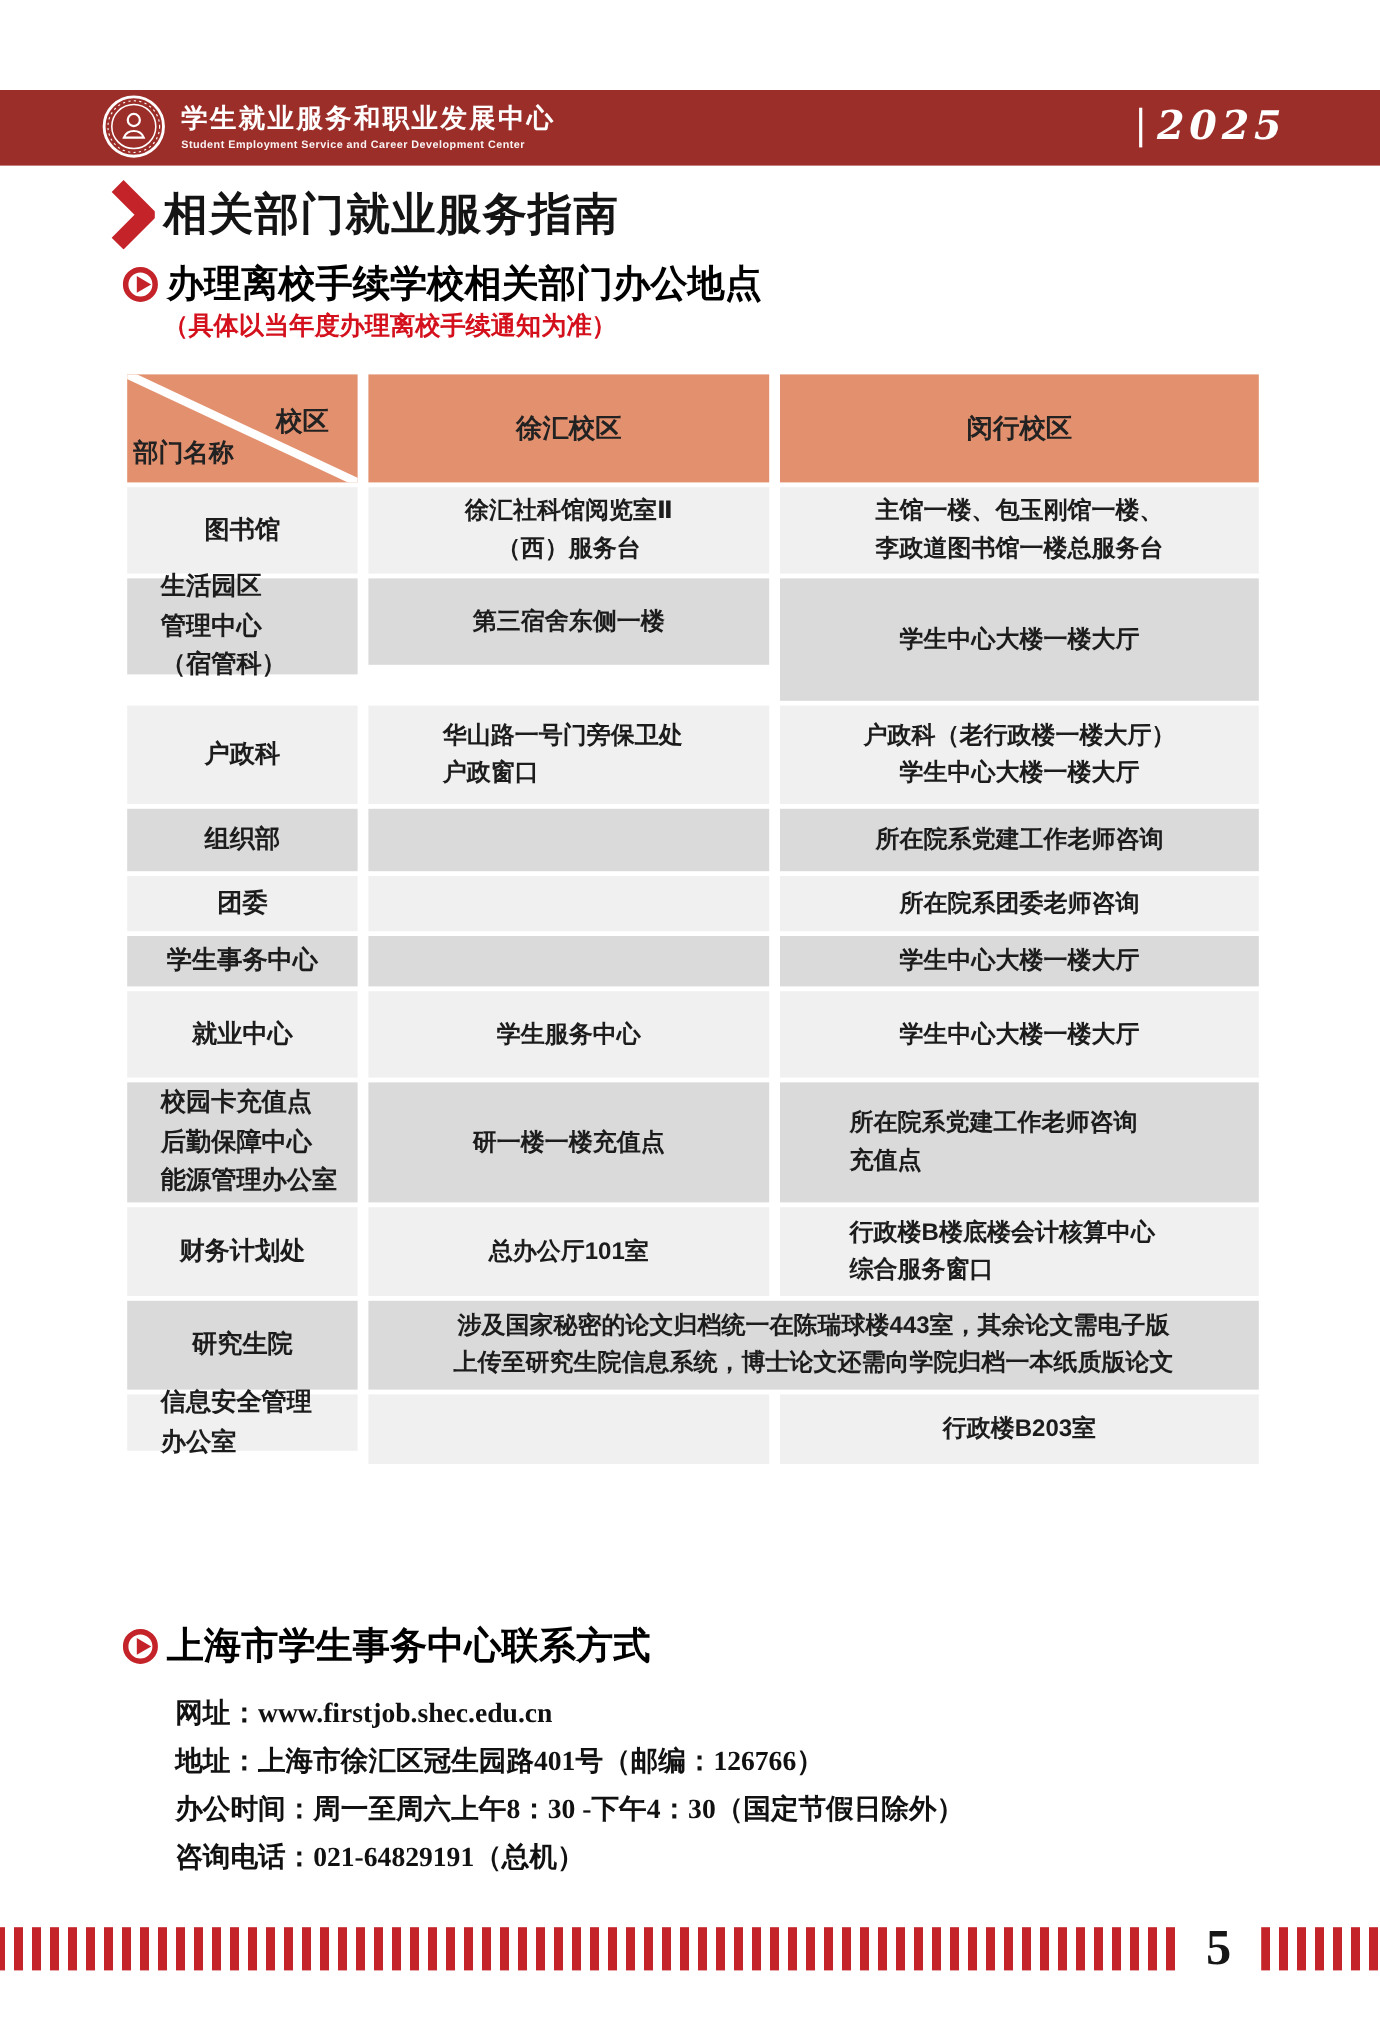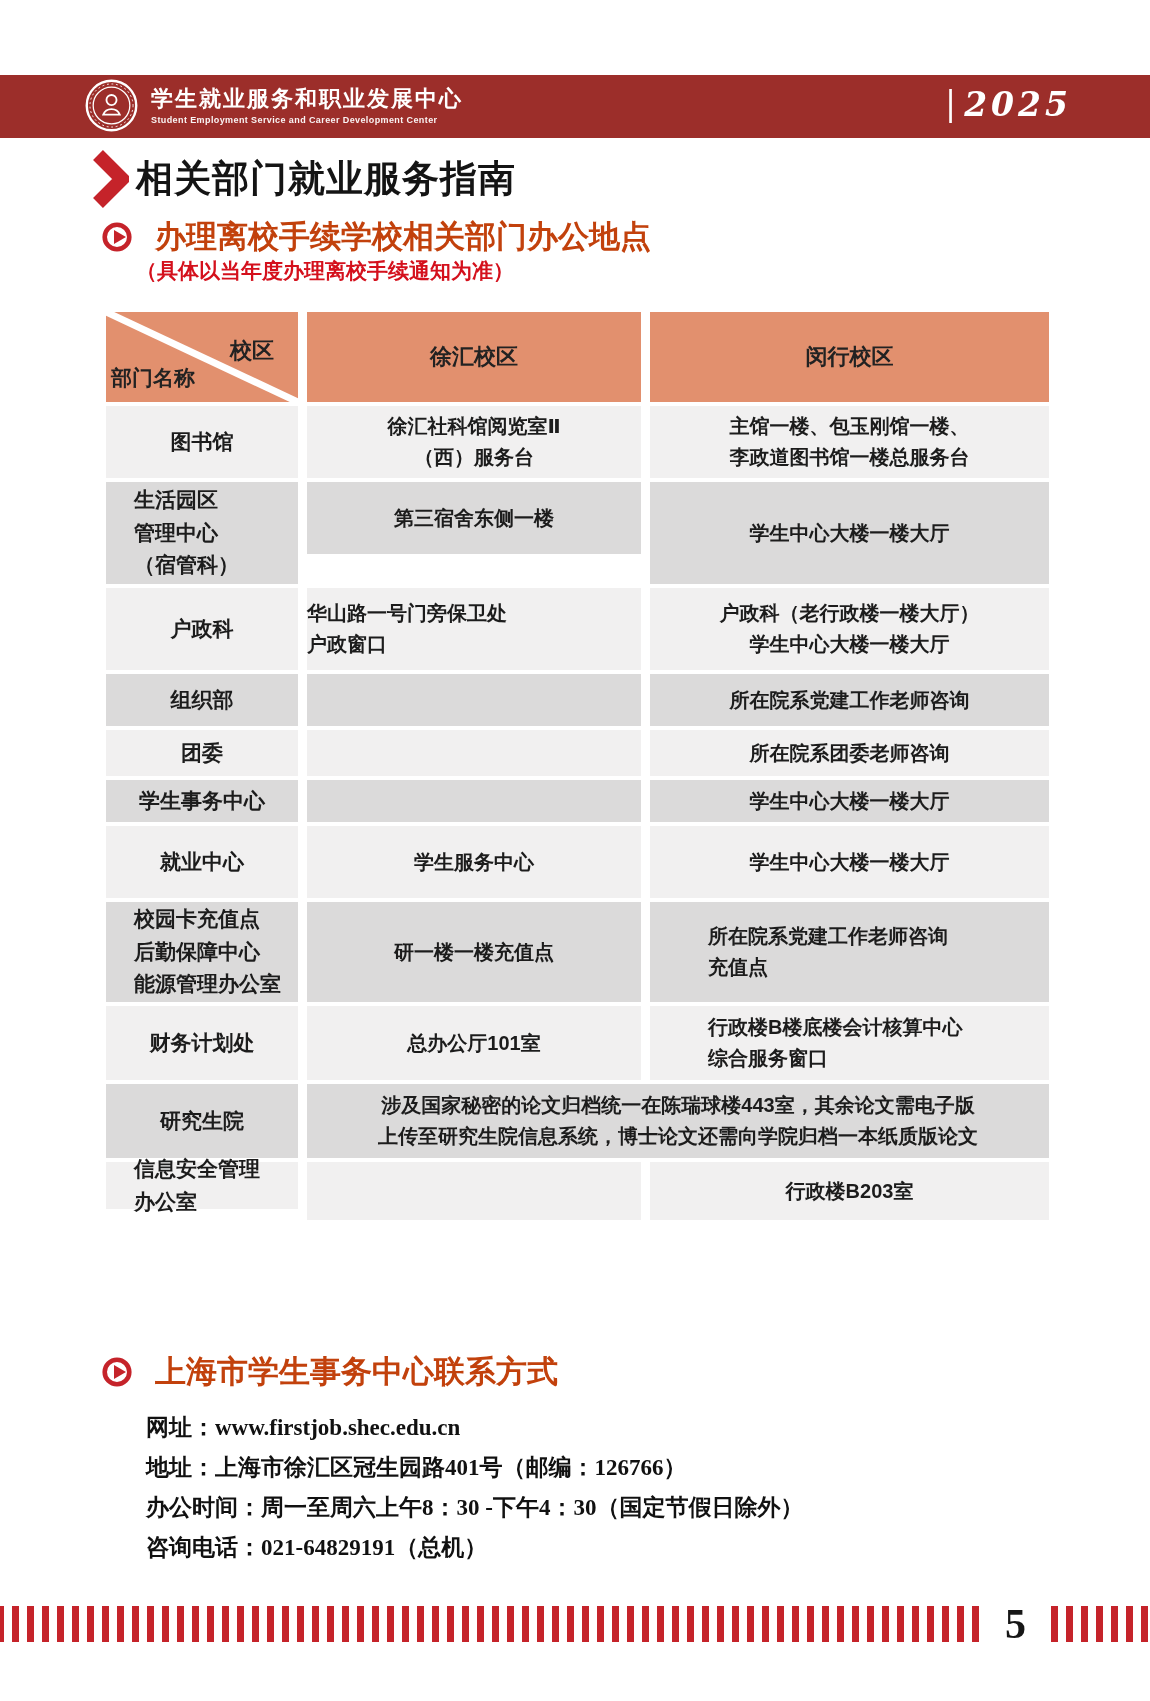--- a/index.html
+++ b/index.html
@@ -26,34 +26,34 @@
       font-family:"DejaVu Serif","Liberation Serif",serif;font-style:italic;font-weight:bold;
       font-size:33px;letter-spacing:4px;display:flex;align-items:center;}
   .band-right .divider{font-style:normal;font-weight:normal;margin:0 4px;transform:translateY(-1px);}
 
   
   .title-row{position:absolute;left:92px;top:150px;display:flex;align-items:center;gap:7px;}
   .chevron{width:37px;height:58px;flex:0 0 auto;}
   .h1{font-size:37px;font-weight:bold;color:#141414;letter-spacing:1px;}
   .subtitle-row{position:absolute;left:102px;top:216px;display:flex;align-items:center;gap:7px;}
   .play{width:30px;height:30px;flex:0 0 auto;}
-  .h2{font-size:31px;font-weight:bold;color:#c2410c;margin-left:16px;}
+  .h2{font-size:31px;font-weight:bold;color:#000000;}
   .note{position:absolute;left:136px;top:257px;font-size:21px;font-weight:bold;color:var(--note-red);}
 
   
   .dept-table{position:absolute;left:106px;top:312px;display:grid;
       grid-template-columns:192px 334px 399px;column-gap:9px;row-gap:4px;}
   .cell{display:flex;flex-direction:column;justify-content:center;align-items:center;
       font-size:20px;font-weight:600;color:var(--ink);line-height:1.55;text-align:center;}
   .cell.light{background:var(--row-light);}
   .cell.dark{background:var(--row-dark);}
   .cell.left{align-items:flex-start;text-align:left;}
   .cell.dept{font-size:21px;}
   .cell.dept.left{padding-left:28px;}
-  .cell.xh.left{}
+  .cell.xh.left{padding-left:62px;}
   .cell.mh.left{padding-left:58px;}
   .th{height:90px;background:var(--th-bg);font-size:22px;font-weight:bold;color:#222;
       display:flex;align-items:center;justify-content:center;}
   .corner{position:relative;}
   .corner .diag{position:absolute;inset:0;width:100%;height:100%;}
   .corner-tr{position:absolute;top:22px;right:24px;font-size:22px;font-weight:bold;}
   .corner-bl{position:absolute;bottom:7px;left:5px;font-size:21px;font-weight:bold;}
 
   
   .section2-row{position:absolute;left:102px;top:1351px;display:flex;align-items:center;gap:7px;}
@@ -126,21 +126,21 @@
         <div class="ln">图书馆</div>
       </div>
       <div class="cell xh light" style="height: 72px;">
         <div class="ln">徐汇社科馆阅览室Ⅱ</div>
         <div class="ln">（西）服务台</div>
       </div>
       <div class="cell mh light" style="height: 72px;">
         <div class="ln">主馆一楼、包玉刚馆一楼、</div>
         <div class="ln">李政道图书馆一楼总服务台</div>
       </div>
-      <div class="cell dept dark left" style="height: 102px;">
+      <div class="cell dept dark left" style="height: 80px;">
         <div class="ln">生活园区</div>
         <div class="ln">管理中心</div>
         <div class="ln">（宿管科）</div>
       </div>
       <div class="cell xh dark" style="height: 72px;">
         <div class="ln">第三宿舍东侧一楼</div>
       </div>
       <div class="cell mh dark" style="height: 102px;">
         <div class="ln">学生中心大楼一楼大厅</div>
       </div>

